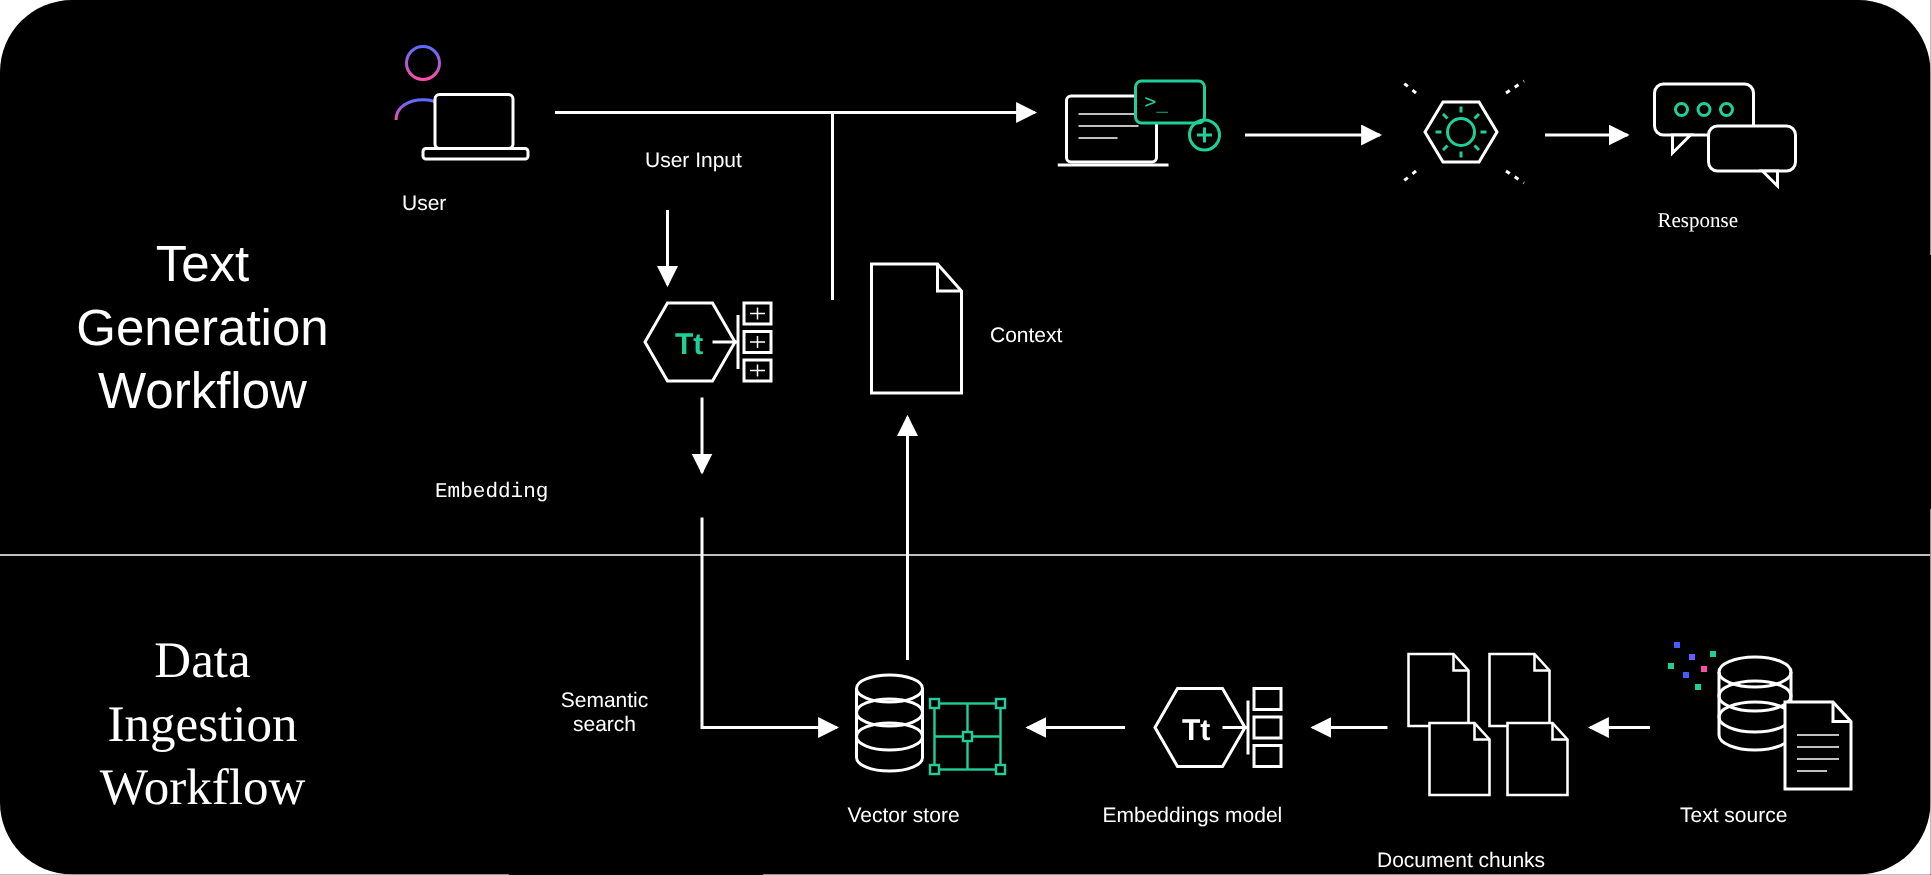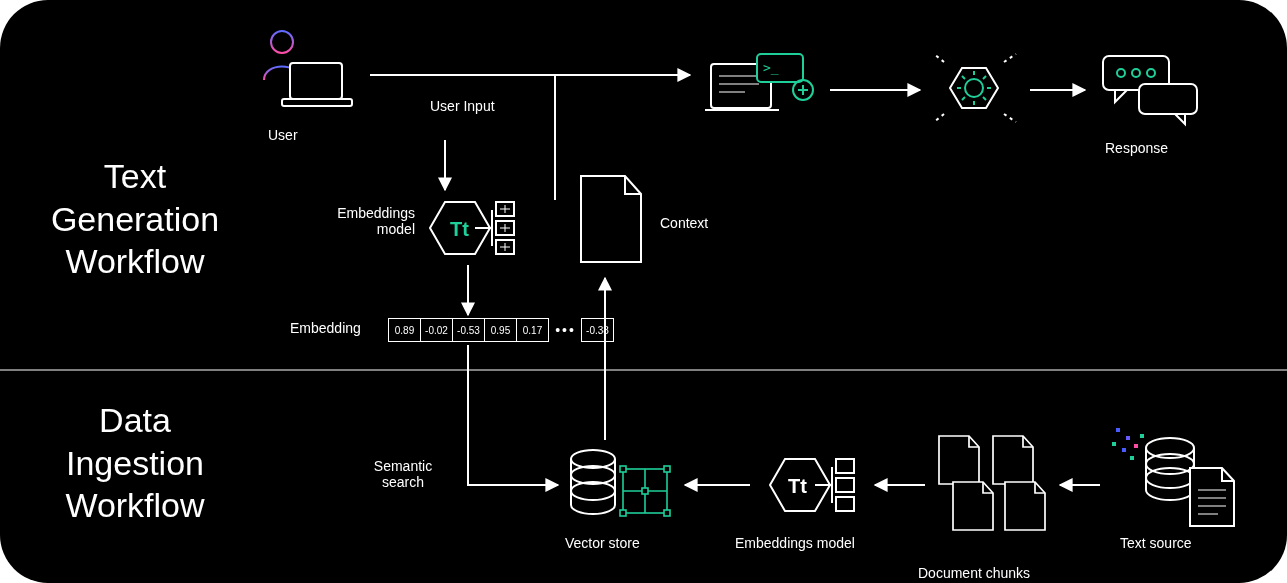--- a/index.html
+++ b/index.html
@@ -109,21 +109,21 @@
     <line x1="1030" y1="90" x2="1085" y2="90" stroke="#fff" stroke-width="2" marker-end="url(#arrow)"></line>
 
     <line x1="1100" y1="485" x2="1060" y2="485" stroke="#fff" stroke-width="2" marker-end="url(#arrow)"></line>
     <line x1="925" y1="485" x2="875" y2="485" stroke="#fff" stroke-width="2" marker-end="url(#arrow)"></line>
     <line x1="750" y1="485" x2="685" y2="485" stroke="#fff" stroke-width="2" marker-end="url(#arrow)"></line>
   </svg>
 
   <div class="section-label" style="left:50px; top:155px; width:170px;">Text
 Generation
 Workflow</div>
-  <div class="section-label" style="left:50px; top:399px; width:170px;">Data
+  <div class="section-label" style="left:50px; top:420px; width:170px;font-family:Liberation Serif, serif;">Data
 Ingestion
 Workflow</div>
 
   <div class="icon-holder" style="left:260px; top:28px;">
     <svg width="95" height="90" viewBox="0 0 95 90">
       <circle cx="22" cy="14" r="11" fill="none" stroke="url(#usergrad)" stroke-width="2"></circle>
       <path d="M4 52 C4 34 40 34 40 52" fill="none" stroke="url(#usergrad)" stroke-width="2"></path>
       <rect x="30" y="35" width="52" height="36" rx="3" fill="#000" stroke="#fff" stroke-width="2"></rect>
       <rect x="22" y="71" width="70" height="7" rx="2" fill="#000" stroke="#fff" stroke-width="2"></rect>
     </svg>
@@ -142,46 +142,35 @@
       <rect x="76" y="33" width="18" height="14" fill="none" stroke="#fff" stroke-width="2"></rect>
       <rect x="76" y="52" width="18" height="14" fill="none" stroke="#fff" stroke-width="2"></rect>
       <line x1="80" y1="21" x2="90" y2="21" stroke="#fff"></line>
         <line x1="85" y1="17" x2="85" y2="25" stroke="#fff"></line>
       <line x1="80" y1="40" x2="90" y2="40" stroke="#fff"></line>
         <line x1="85" y1="36" x2="85" y2="44" stroke="#fff"></line>
       <line x1="80" y1="59" x2="90" y2="59" stroke="#fff"></line>
         <line x1="85" y1="55" x2="85" y2="63" stroke="#fff"></line>
     </svg>
   </div>
-  <div class="label" style="left:300px; top:205px; text-align:right; width:115px;">Embeddings
-model</div>
 
   <div class="icon-holder" style="left:575px; top:172px;">
     <svg width="72" height="95" viewBox="0 0 72 95">
       <path d="M6 4 H50 L66 22 V90 H6 Z" fill="none" stroke="#fff" stroke-width="2"></path>
       <path d="M50 4 V22 H66" fill="none" stroke="#fff" stroke-width="2"></path>
       <line x1="16" y1="34" x2="56" y2="34" stroke="url(#docgrad)" stroke-width="3"></line>
       <line x1="16" y1="44" x2="56" y2="44" stroke="url(#docgrad)" stroke-width="3"></line>
       <line x1="16" y1="54" x2="56" y2="54" stroke="url(#docgrad)" stroke-width="3"></line>
       <line x1="16" y1="64" x2="56" y2="64" stroke="url(#docgrad)" stroke-width="3"></line>
       <line x1="16" y1="74" x2="40" y2="74" stroke="url(#docgrad)" stroke-width="3"></line>
     </svg>
   </div>
   <div class="label" style="left:660px; top:215px;">Context</div>
 
-  <div class="label" style="left:290px; top:320px;">Embedding</div>
-  <div class="embedding-strip" style="left:388px; top:318px;">
-    <div class="embedding-cell">0.89</div>
-    <div class="embedding-cell">-0.02</div>
-    <div class="embedding-cell">-0.53</div>
-    <div class="embedding-cell">0.95</div>
-    <div class="embedding-cell">0.17</div>
-    <div class="embedding-dots">•••</div>
-    <div class="embedding-cell">-0.38</div>
-  </div>
+  <div class="label" style="left:290px; top:320px;font-family:Liberation Mono, monospace;">Embedding</div>
 
   <div class="icon-holder" style="left:705px; top:50px;">
     <svg width="110" height="72" viewBox="0 0 110 72">
       <rect x="6" y="14" width="60" height="44" rx="3" fill="none" stroke="#fff" stroke-width="2"></rect>
       <line x1="0" y1="60" x2="74" y2="60" stroke="#fff" stroke-width="2"></line>
       <line x1="14" y1="26" x2="54" y2="26" stroke="#fff" stroke-width="1"></line>
       <line x1="14" y1="34" x2="54" y2="34" stroke="#fff" stroke-width="1"></line>
       <line x1="14" y1="42" x2="40" y2="42" stroke="#fff" stroke-width="1"></line>
       <rect x="52" y="4" width="46" height="28" rx="4" fill="#000" stroke="#1fcf9a" stroke-width="2"></rect>
       <text x="58" y="22" font-size="13" fill="#1fcf9a" font-family="monospace">&gt;_</text>
@@ -218,21 +207,21 @@
     <svg width="110" height="78" viewBox="0 0 110 78">
       <rect x="8" y="6" width="66" height="34" rx="6" fill="none" stroke="#fff" stroke-width="2"></rect>
       <polygon points="20,40 20,52 32,40" fill="#000" stroke="#fff" stroke-width="2"></polygon>
       <circle cx="26" cy="23" r="4" fill="none" stroke="#1fcf9a" stroke-width="2"></circle>
       <circle cx="41" cy="23" r="4" fill="none" stroke="#1fcf9a" stroke-width="2"></circle>
       <circle cx="56" cy="23" r="4" fill="none" stroke="#1fcf9a" stroke-width="2"></circle>
       <rect x="44" y="34" width="58" height="30" rx="6" fill="#000" stroke="#fff" stroke-width="2"></rect>
       <polygon points="90,64 90,74 80,64" fill="#000" stroke="#fff" stroke-width="2"></polygon>
     </svg>
   </div>
-  <div class="label" style="left:1105px; top:140px;">Response</div>
+  <div class="label" style="left:1105px; top:140px;font-family:Liberation Serif, serif;">Response</div>
 
   <div class="label" style="left:348px; top:458px; width:110px;">Semantic
 search</div>
 
   <div class="icon-holder" style="left:565px; top:445px;">
     <svg width="110" height="80" viewBox="0 0 110 80">
       <ellipse cx="28" cy="14" rx="22" ry="9" fill="none" stroke="#fff" stroke-width="2"></ellipse>
       <path d="M6 14 V60 a22 9 0 0 0 44 0 V14" fill="none" stroke="#fff" stroke-width="2"></path>
       <ellipse cx="28" cy="30" rx="22" ry="9" fill="none" stroke="#fff" stroke-width="2"></ellipse>
       <ellipse cx="28" cy="46" rx="22" ry="9" fill="none" stroke="#fff" stroke-width="2"></ellipse>

